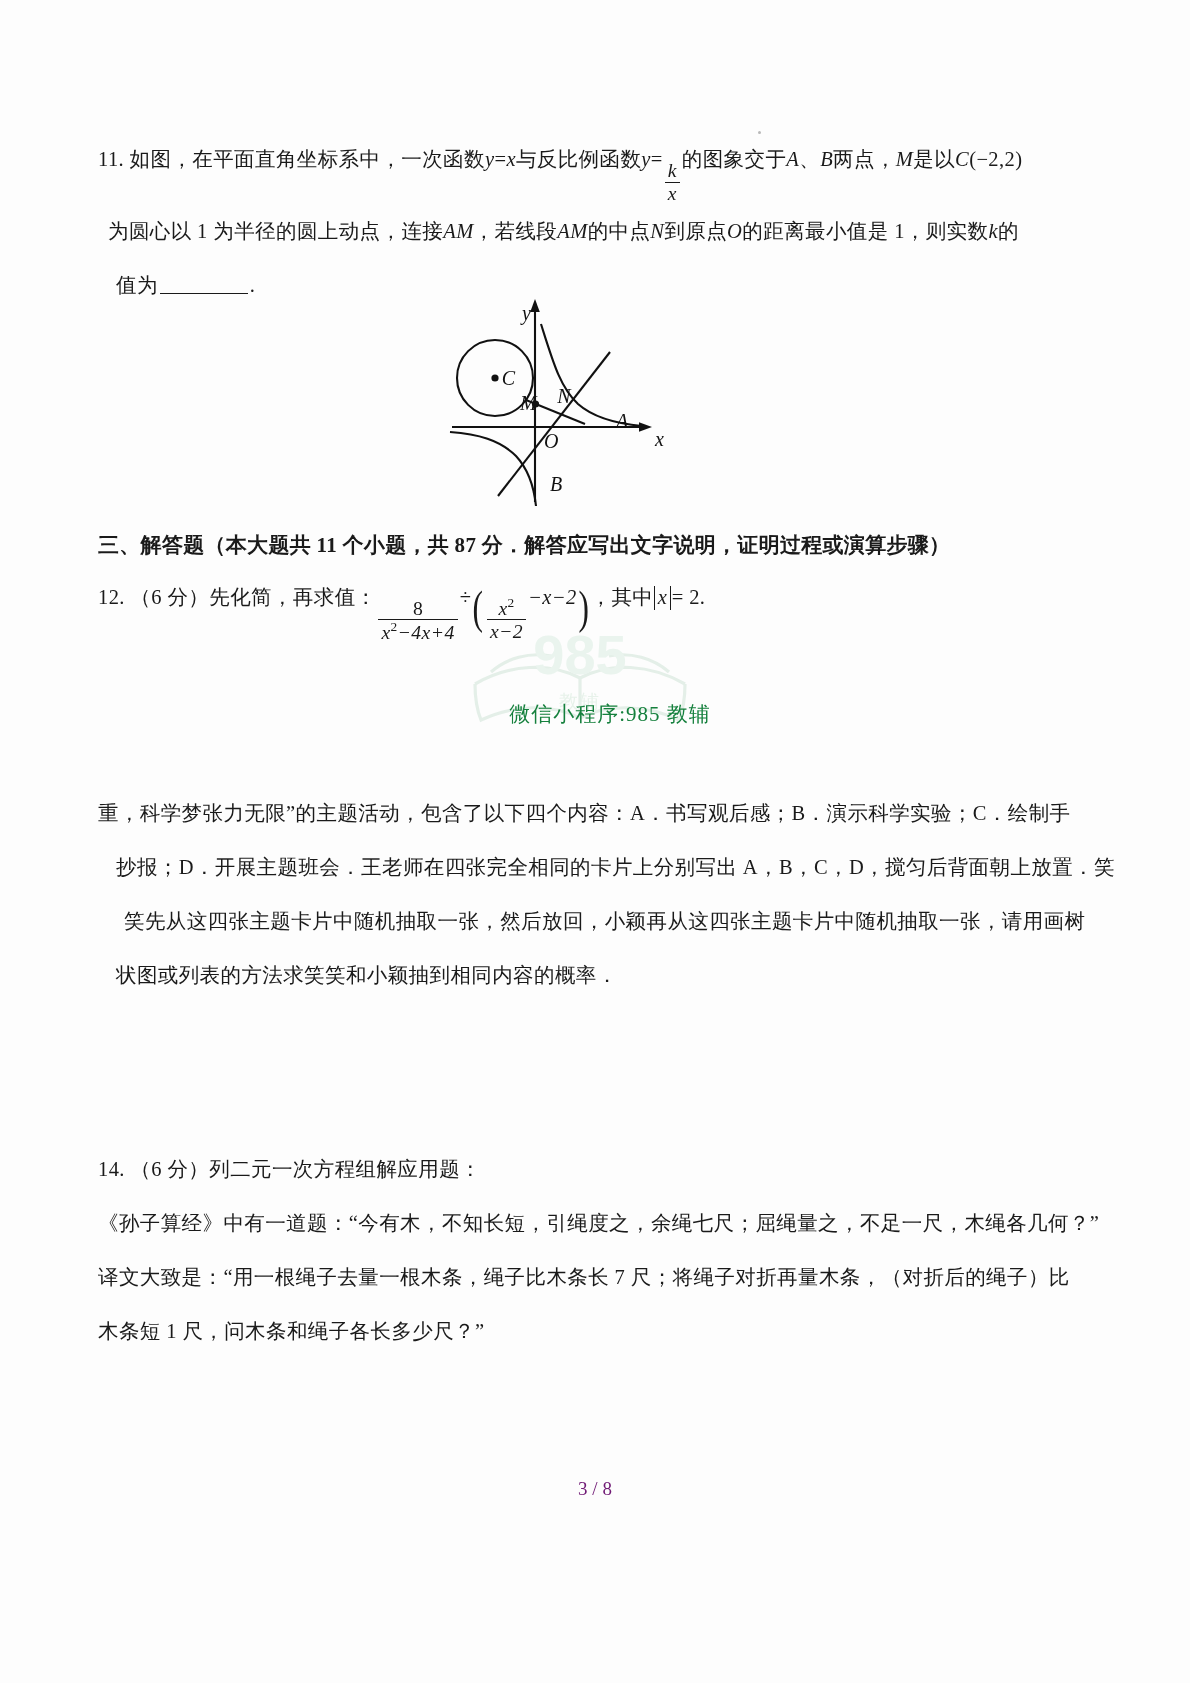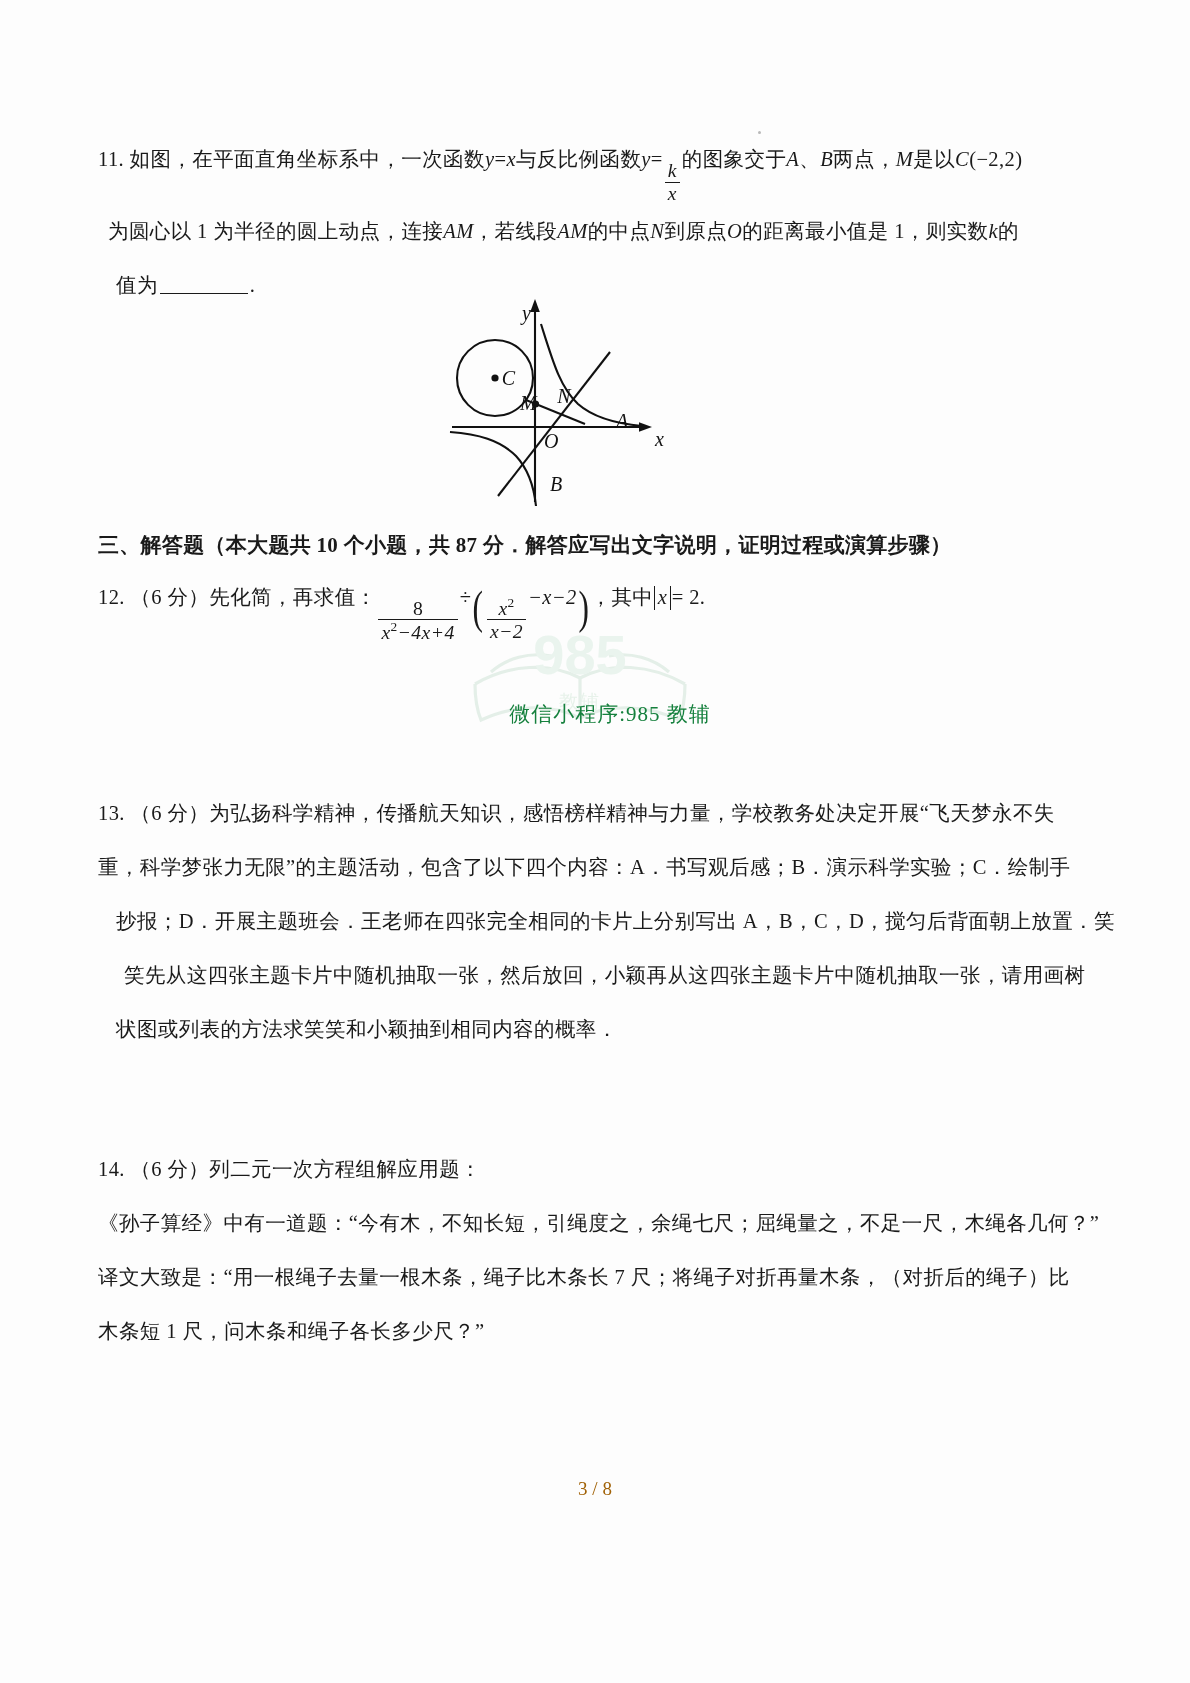--- a/index.html
+++ b/index.html
@@ -116,21 +116,21 @@
   }
 
   
   .footer {
     position: absolute;
     left: 0;
     right: 0;
     top: 1478px;
     text-align: center;
     font-size: 19px;
-    color: #a16207;
+    color: #701a75;
   }
   .dot-speck {
     position: absolute;
     background: #b9b9b9;
     width: 3px;
     height: 3px;
     border-radius: 50%;
   }
 </style>
 </head>
@@ -155,41 +155,37 @@
       <div class="line" style="margin-left:10px;">
         <span>为圆心以 1 为半径的圆上动点，连接</span><span class="mi">AM</span><span>，若线段</span><span class="mi">AM</span><span>的中点</span><span class="mi">N</span><span>到原点</span><span class="mi">O</span><span>的距离最小值是 1，则实数</span><span class="mi">k</span><span>的</span>
       </div>
 
       <div class="line" style="margin-left:18px;">
         <span>值为</span><span class="blank-ul"></span><span>.</span>
       </div>
     </div>
 
     <div class="line section-head" style="position:absolute; left:0; top:518px; width:930px;">
-      <span>三、解答题（本大题共 10 个小题，共 87 分．解答应写出文字说明，证明过程或演算步骤）</span>
+      <span>三、解答题（本大题共 11 个小题，共 87 分．解答应写出文字说明，证明过程或演算步骤）</span>
     </div>
 
     <div class="q-block" style="position:absolute; left:0; top:567px; width:930px;">
       <div class="line" style="line-height:60px;">
         <span class="num">12.</span>
         <span>（6 分）</span><span>先化简，再求值：</span><span class="frac" style="font-size:0.96em;">
             <span class="top mn">8</span>
             <span class="bot"><span class="mi">x</span><span class="supn">2</span><span class="mi">−4x+4</span></span>
           </span><span class="mn">÷</span><span class="paren-big">(</span><span class="frac" style="font-size:0.96em;">
             <span class="top"><span class="mi">x</span><span class="supn">2</span></span>
             <span class="bot mi">x−2</span>
           </span><span class="mi">−x−2</span><span class="paren-big">)</span><span>，</span><span>其中</span><span class="abs mi">x</span><span class="mn">= 2</span><span class="mn">.</span>
       </div>
     </div>
 
     <div class="q-block" style="position:absolute; left:0; top:786px; width:930px;">
-      <div class="line">
-        <span class="num">13.</span>
-        <span>（6 分）</span><span>为弘扬科学精神，传播航天知识，感悟榜样精神与力量，学校教务处决定开展“飞天梦永不失</span>
-      </div>
       <div class="line" style="">
         <span>重，科学梦张力无限”的主题活动，包含了以下四个内容：A．书写观后感；B．演示科学实验；C．绘制手</span>
       </div>
       <div class="line" style="margin-left:18px;">
         <span>抄报；D．开展主题班会．王老师在四张完全相同的卡片上分别写出 A，B，C，D，搅匀后背面朝上放置．笑</span>
       </div>
       <div class="line" style="margin-left:26px;">
         <span>笑先从这四张主题卡片中随机抽取一张，然后放回，小颖再从这四张主题卡片中随机抽取一张，请用画树</span>
       </div>
       <div class="line" style="margin-left:18px;">

